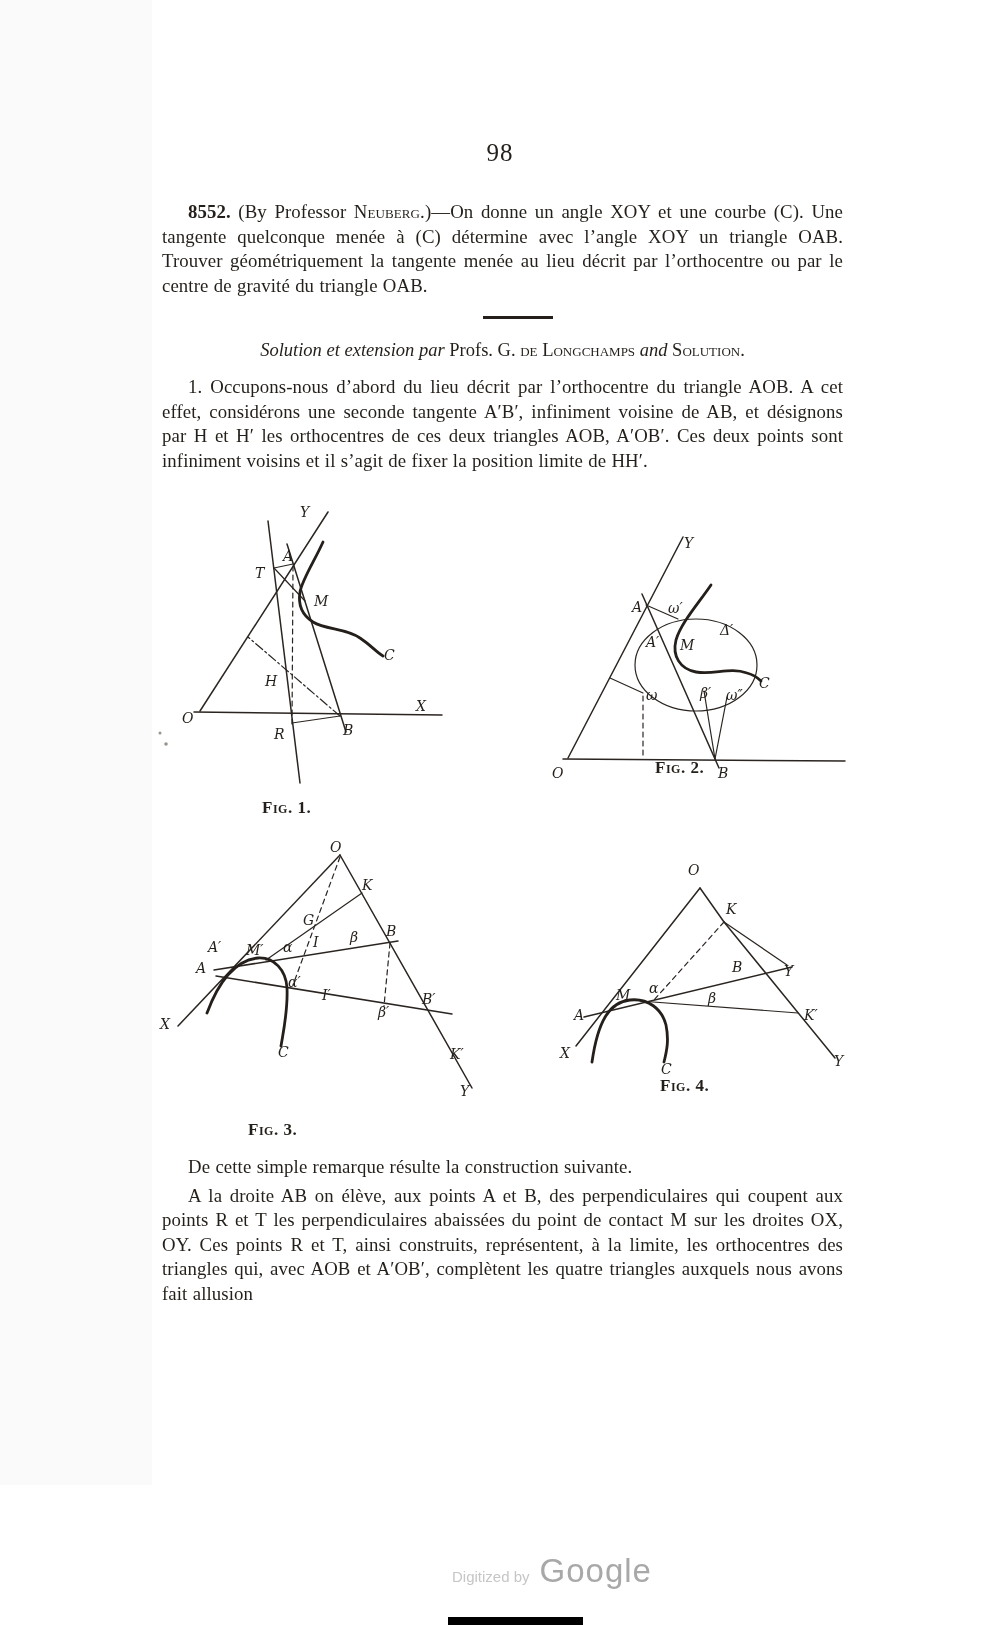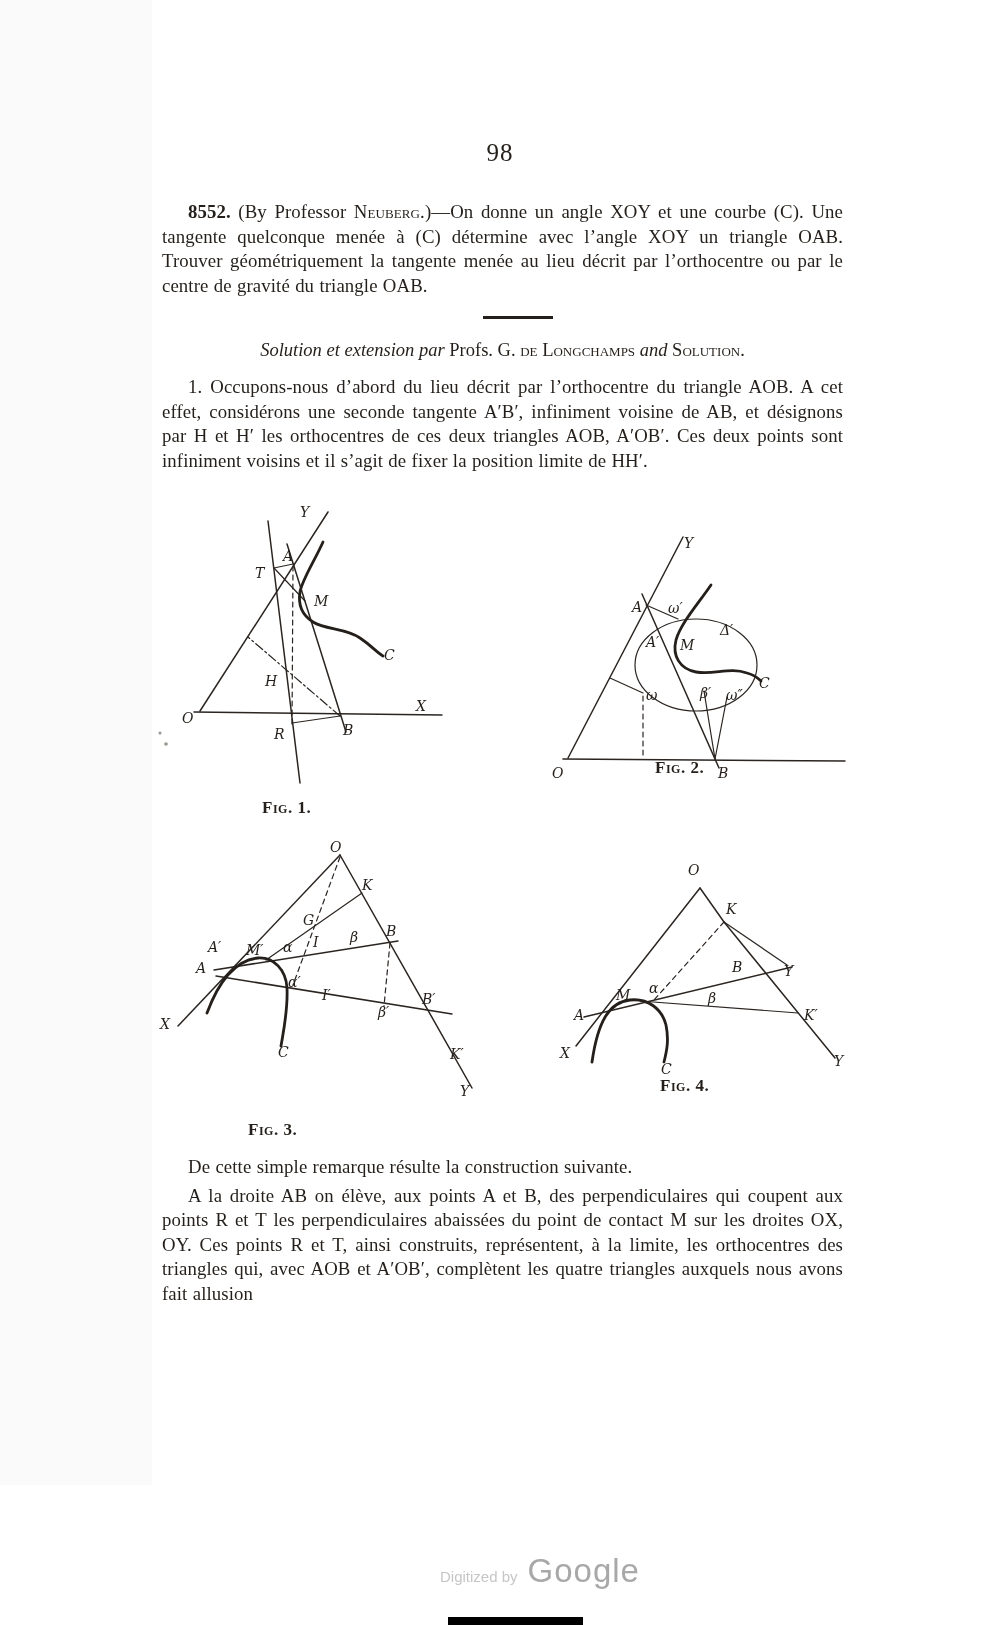--- a/index.html
+++ b/index.html
@@ -23,21 +23,21 @@
   .figcap{font-size:17px;font-variant:small-caps;letter-spacing:0.5px;font-weight:bold;}
   svg{position:absolute;overflow:visible;}
   svg .ln{stroke:#2b2521;stroke-width:1.5;fill:none;stroke-linecap:round;}
   svg .thin{stroke-width:1.2;}
   svg .dash{stroke-dasharray:5 4;}
   svg .dashdot{stroke-dasharray:9 3 2 3;}
   svg .curve{stroke:#241f1a;stroke-width:2.8;fill:none;stroke-linecap:round;}
   svg text{font-family:"DejaVu Serif","Liberation Serif",serif;font-style:italic;
            font-size:14px;fill:var(--ink);}
   .wm{left:440px;top:1552px;display:flex;align-items:baseline;gap:10px;}
-  .wm-digitized{font-family:"Liberation Sans",sans-serif;font-size:15px;color:var(--wmlight);}
+  .wm-digitized{font-family:"Liberation Sans",sans-serif;font-size:15px;color:var(--wmlight);margin-left:12px;}
   .wm-brand{font-family:Liberation Sans, sans-serif;font-size:33px;color:var(--wm);letter-spacing:1px;}
   .blackbar{left:448px;top:1617px;width:135px;height:8px;background:#000;}
 </style>
 </head>
 <body>
 
 <div id="page">
 
   <div class="abs scan-band"></div>
 

